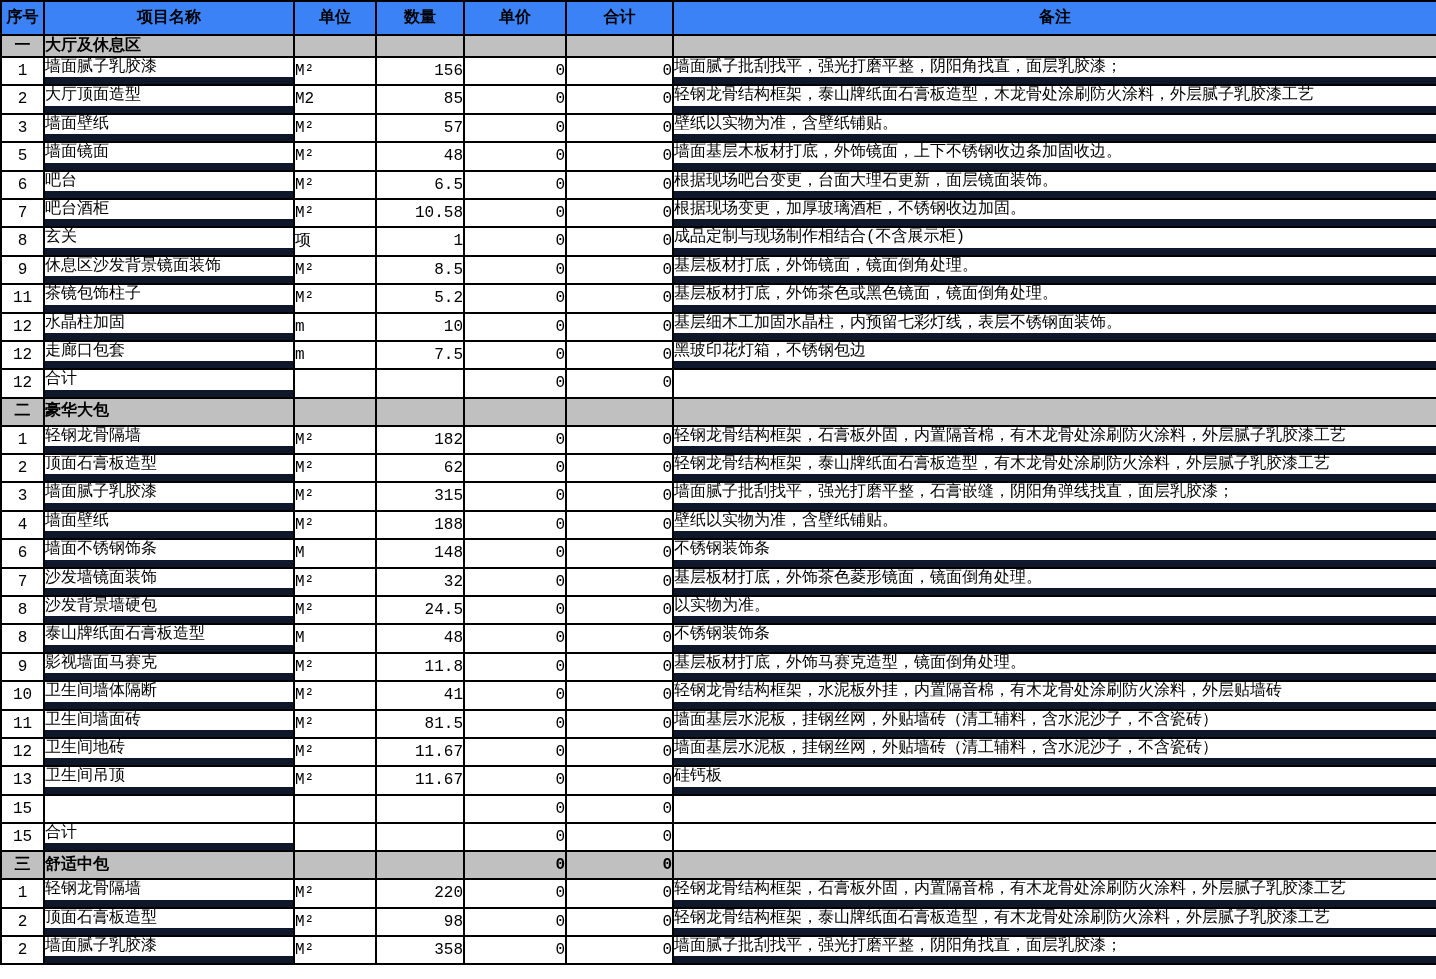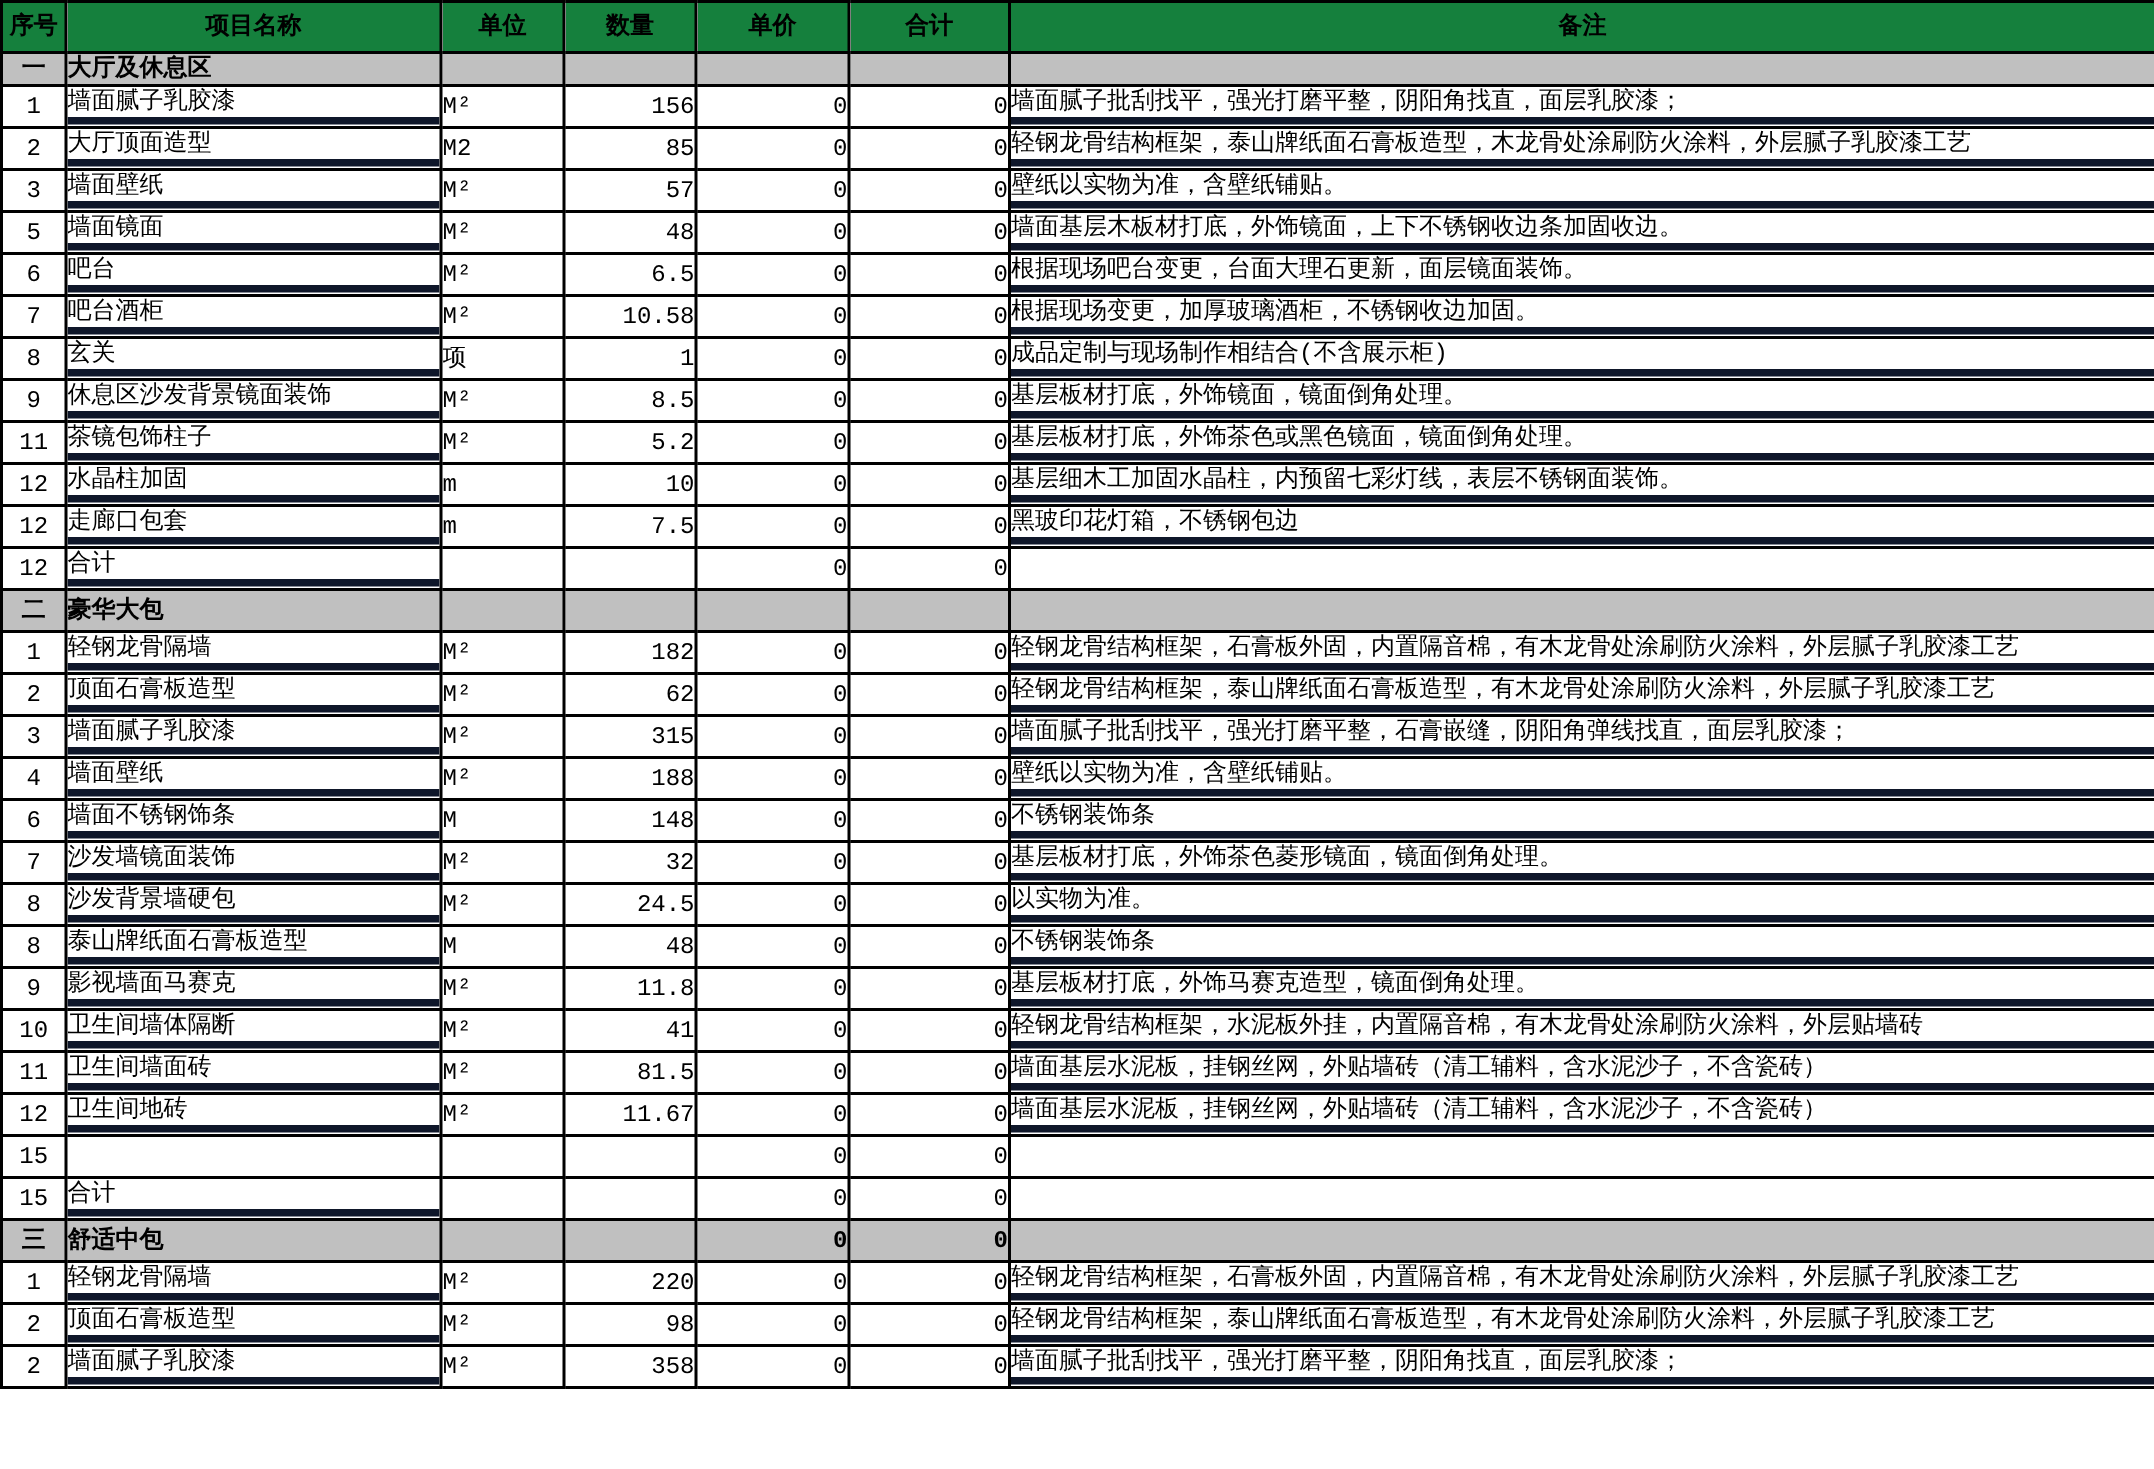--- a/index.html
+++ b/index.html
@@ -14,36 +14,36 @@
   }
   #sheet td{
     border:2px solid #000;
     overflow:hidden;white-space:nowrap;
     vertical-align:middle;
     padding:0;
     font-size:16px;line-height:1.15;
   }
   tr.hdr{height:34px;}
   tr.hdr td{
-    background:#15803d;font-weight:bold;text-align:center;font-size:17px;
+    background:#3b82f6;font-weight:bold;text-align:center;font-size:17px;
   }
   tr.sec td{background:#c0c0c0;font-weight:bold;}
   tr.sec{height:28px;}
   tr.sec.short{height:22px;}
   tr.item{height:28px;}
   td.c-seq{text-align:center;font-size:15px;}
   tr.sec td.c-seq{font-size:16px;}
   td.c-name{padding:0 3px;margin-left:18px;}
   td.c-unit{text-align:left;font-size:15px;}
   td.c-qty,td.c-price,td.c-total{text-align:right;padding-right:7px;font-size:15px;}
   td.c-remark{padding:0 4px;}
   td.white-cell{background:#fff;}
   span.ul-text{
     display:inline-block;width:100%;
-    border-bottom:5px solid #0f172a;
+    border-bottom:7px solid #0f172a;
     padding-bottom:1px;
   }
 </style>
 </head>
 <body>
 
 <div id="sheet-wrap">
   <table id="sheet">
     <colgroup>
       <col style="width:43px">
@@ -292,20 +292,29 @@
         <tr class="item">
           <td class="c-seq">12</td>
           <td class="c-name"><span class="ul-text">卫生间地砖</span></td>
           <td class="c-unit">M²</td>
           <td class="c-qty">11.67</td>
           <td class="c-price">0</td>
           <td class="c-total">0</td>
           <td class="c-remark"><span class="ul-text">墙面基层水泥板，挂钢丝网，外贴墙砖（清工辅料，含水泥沙子，不含瓷砖）</span></td>
         </tr>
         <tr class="item">
+          <td class="c-seq">13</td>
+          <td class="c-name"><span class="ul-text">卫生间吊顶</span></td>
+          <td class="c-unit">M²</td>
+          <td class="c-qty">11.67</td>
+          <td class="c-price">0</td>
+          <td class="c-total">0</td>
+          <td class="c-remark"><span class="ul-text">硅钙板</span></td>
+        </tr>
+        <tr class="item">
           <td class="c-seq">15</td>
           <td class="c-name"></td>
           <td class="c-unit"></td>
           <td class="c-qty"></td>
           <td class="c-price">0</td>
           <td class="c-total">0</td>
           <td class="c-remark"></td>
         </tr>
         <tr class="item">
           <td class="c-seq">15</td>

